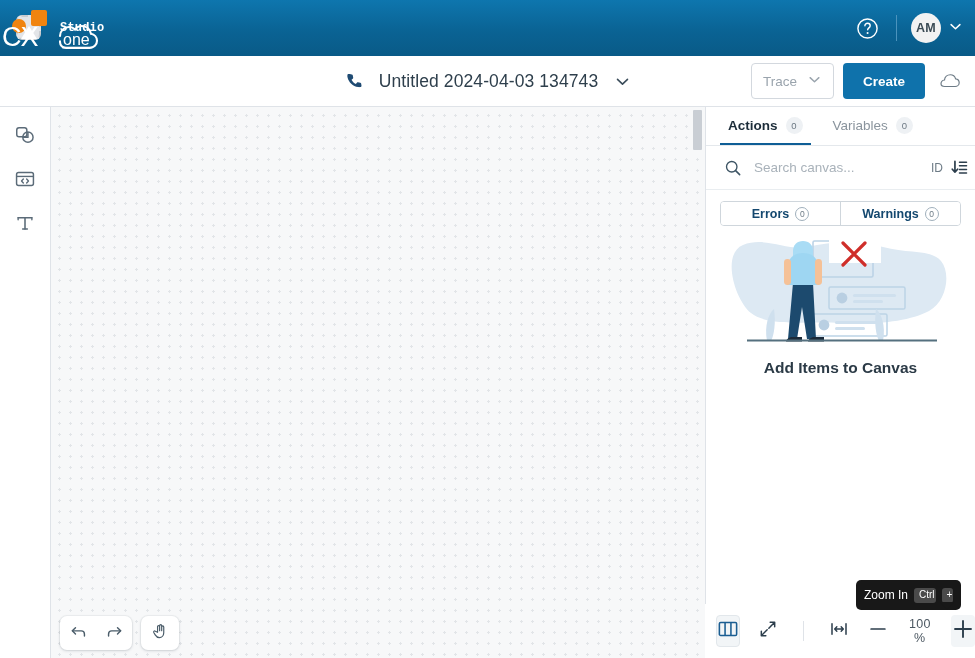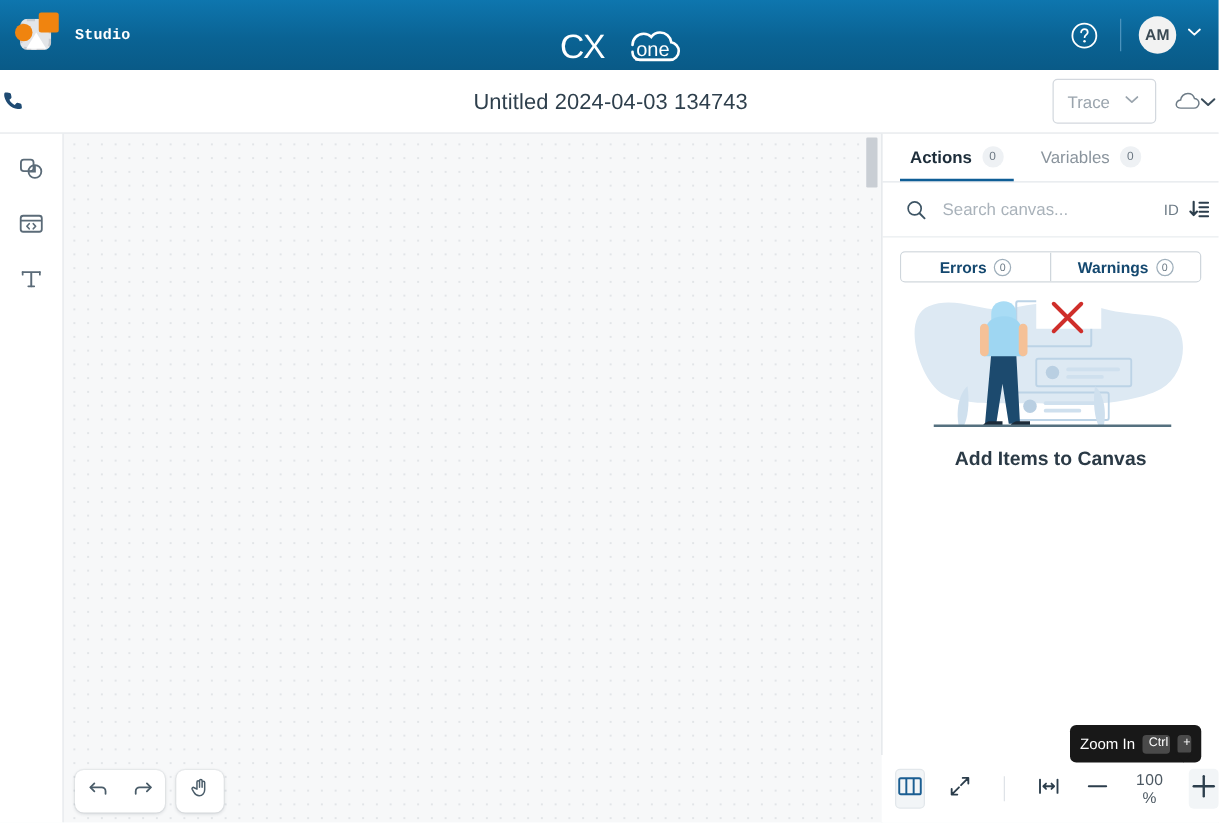--- a/index.html
+++ b/index.html
@@ -36,23 +36,22 @@
     position: absolute; left: 19px; top: 0px; width: 16px; height: 16px;
     border-radius: 2px; background: #f0840f;
   }
   .brand-name {
     color: #ffffff; font-size: 12px; font-weight: bold; margin-left: 12px;
     letter-spacing: .2px;
     font-family: Liberation Mono, monospace;
   }
   .logo-wrap {
     position: absolute; left: 0; right: 0; top: 0; height: 72px;
-    display: flex; align-items: center; justify-content: center;
+    display: flex; align-items: center; 
     pointer-events: none;
-    padding-left: 29px;
   }
   .logo-wrap svg { display: block; }
   .top-right {
     position: absolute; right: 12px; top: 0; height: 56px;
     display: flex; align-items: center; gap: 0px;
   }
   .help-btn {
     width: 34px; height: 34px; border-radius: 50%;
     display: flex; align-items: center; justify-content: center;
     cursor: pointer;
@@ -67,21 +66,21 @@
   }
   .avatar-chev { margin-left: 7px; }
 
   
   .subbar {
     position: absolute; left: 0; top: 56px; width: 975px; height: 51px;
     background: #ffffff; border-bottom: 1px solid #dfe3e8;
   }
   .title-block {
     position: absolute; left: 0; right: 0; top: 0; height: 50px;
-    display: flex; align-items: center; justify-content: space-between; gap: 0;
+    display: flex; align-items: center; justify-content: center; gap: 0;
   }
   .phone-ico { margin-right: 14px; display: flex; }
   .flow-title {
     font-size: 17.5px; color: #2e3f4c; letter-spacing: .1px; white-space: nowrap;
   }
   .title-chev { margin-left: 16px; cursor: pointer; display: flex; }
   .subbar-right {
     position: absolute; right: 10px; top: 0; height: 50px;
     display: flex; align-items: center;
   }
@@ -299,20 +298,21 @@
 
     <div class="subbar-right">
       <div class="trace-btn">
         <span>Trace</span>
         <span>
           <svg width="15" height="15" viewBox="0 0 16 16">
             <path d="M3.3 6 8 10.4 12.7 6" fill="none" stroke="#9aa4ad" stroke-width="1.5" stroke-linecap="round" stroke-linejoin="round"></path>
           </svg>
         </span>
       </div>
+      <div class="create-btn">Create</div>
       <span class="cloud-ico">
         <svg width="22" height="18" viewBox="0 0 24 18">
           <path d="M6.2 15h11.4c2.4 0 4.4-1.9 4.4-4.2 0-2.2-1.7-4-3.9-4.2C17.4 4 15.1 2.2 12.3 2.2 9 2.2 6.3 4.7 6 7.9 3.8 8.2 2.2 10 2.2 12.1 2.2 13.7 3.9 15 6.2 15z" fill="none" stroke="#6d7b86" stroke-width="1.3"></path>
         </svg>
       </span>
     </div>
   </div>
 
   <div class="rail">
     <div class="rail-btn">

